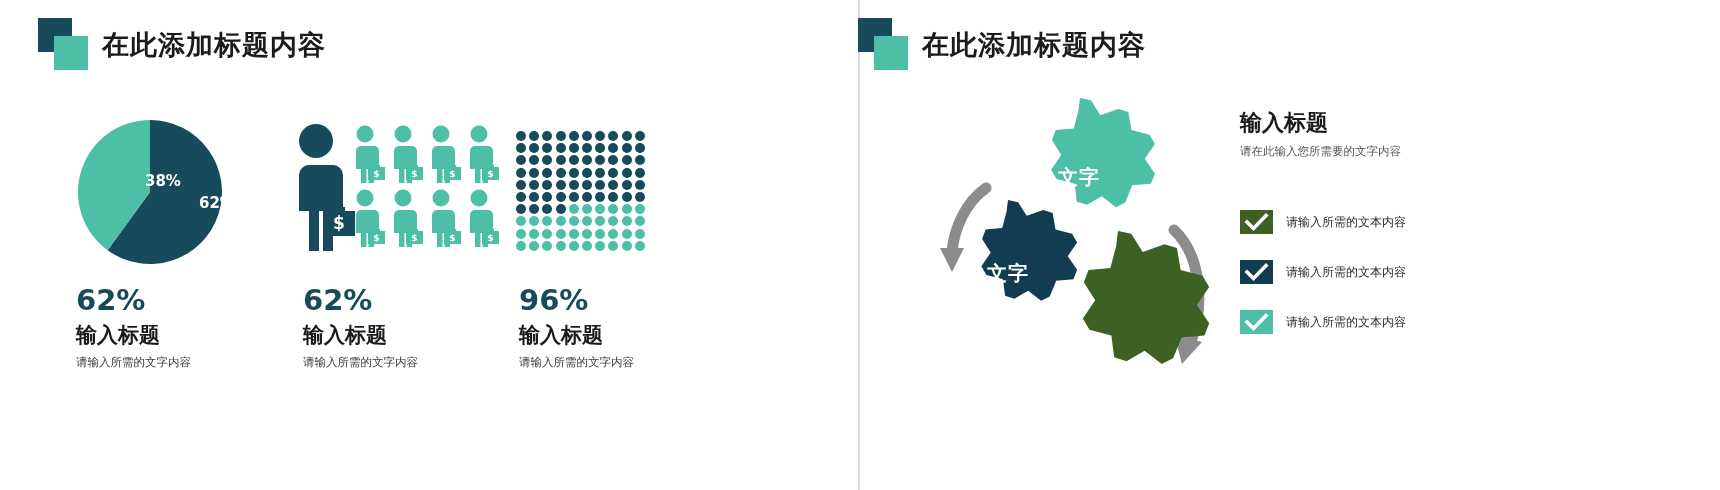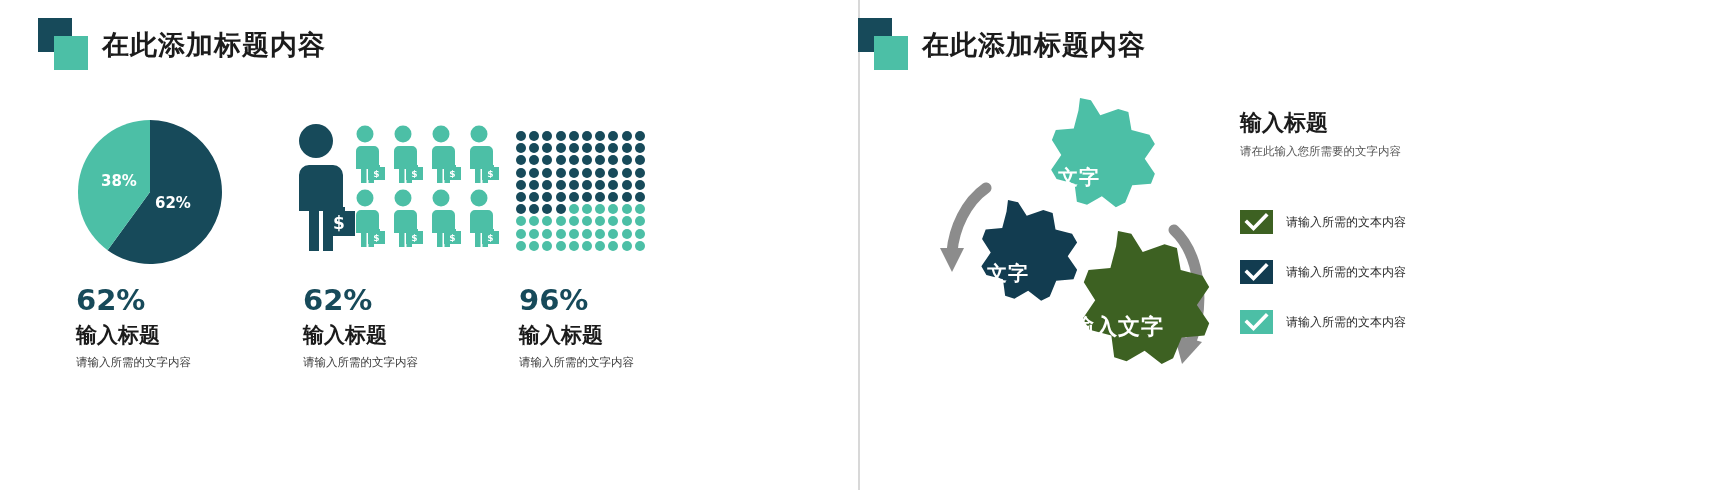--- a/index.html
+++ b/index.html
@@ -27,21 +27,21 @@
   .stat-desc{margin-top:11px;font-size:11.5px;color:#3b3b3b;line-height:1;
              font-family:"DejaVu Sans","Liberation Sans",sans-serif;}
   .pad1{padding-left:36px;}
   .pad2{padding-left:30px;}
   .pad3{padding-left:13px;}
 
   
   .pie-wrap{position:relative;width:152px;height:152px;margin-left:34px;}
   .pie-wrap svg{display:block;}
   .pie-lbl{position:absolute;color:#ffffff;font-size:15px;font-weight:600;
-           font-family:"DejaVu Sans","Liberation Sans",sans-serif;}
+           font-family:"DejaVu Sans","Liberation Sans",sans-serif;margin-left:44px;}
   .pie-lbl.a{left:27px;top:56px;}
   .pie-lbl.b{left:81px;top:78px;}
 
   
   .people{position:relative;width:210px;height:150px;margin-left:16px;}
   .people .big{position:absolute;left:0;top:6px;}
   .people-grid{position:absolute;left:62px;top:8px;display:grid;
                grid-template-columns:repeat(4,38px);grid-template-rows:repeat(2,64px);}
 
   
@@ -353,21 +353,20 @@
           <use href="#gear-shape"></use>
         </g>
 
         <g transform="translate(300,250) scale(0.95)" fill="#3d6122">
           <use href="#gear-shape"></use>
         </g>
       </svg>
 
       <span class="gear-lbl teal" style="left:216px;top:88px;">文字</span>
       <span class="gear-lbl navy" style="left:145px;top:184px;">文字</span>
-      <span class="gear-lbl olive" style="left:230px;top:236px;">输入文字</span>
     </div>
 
     <div class="right-panel" style="left:380px;">
       <div class="panel-title">输入标题</div>
       <div class="panel-sub">请在此输入您所需要的文字内容</div>
 
       <div class="check-list">
         <div class="check-row">
           <span class="check-box">
             <svg width="33" height="24" viewBox="0 0 33 24">

